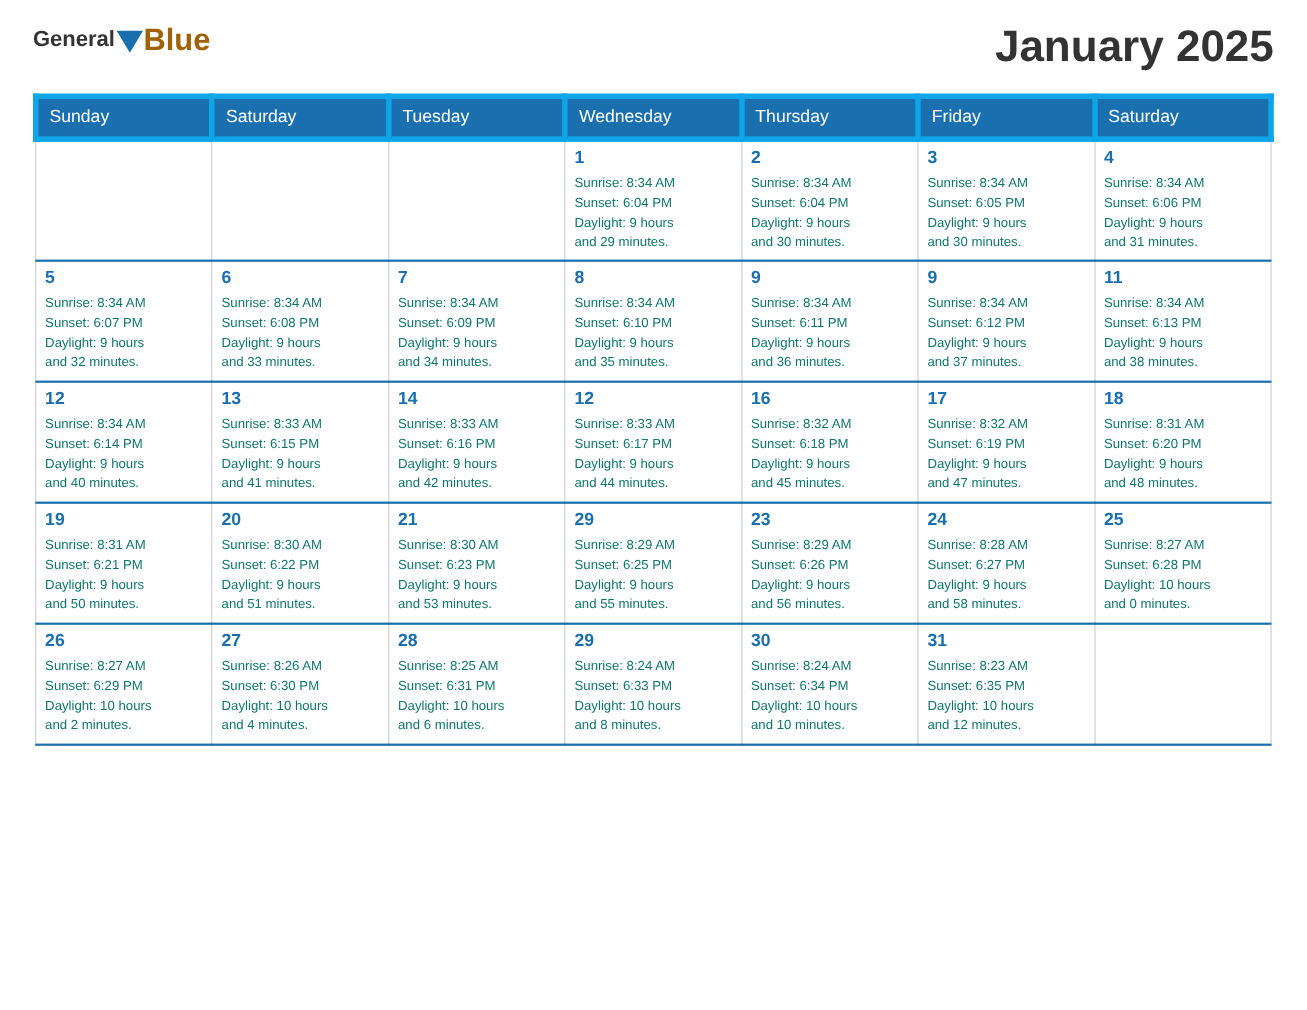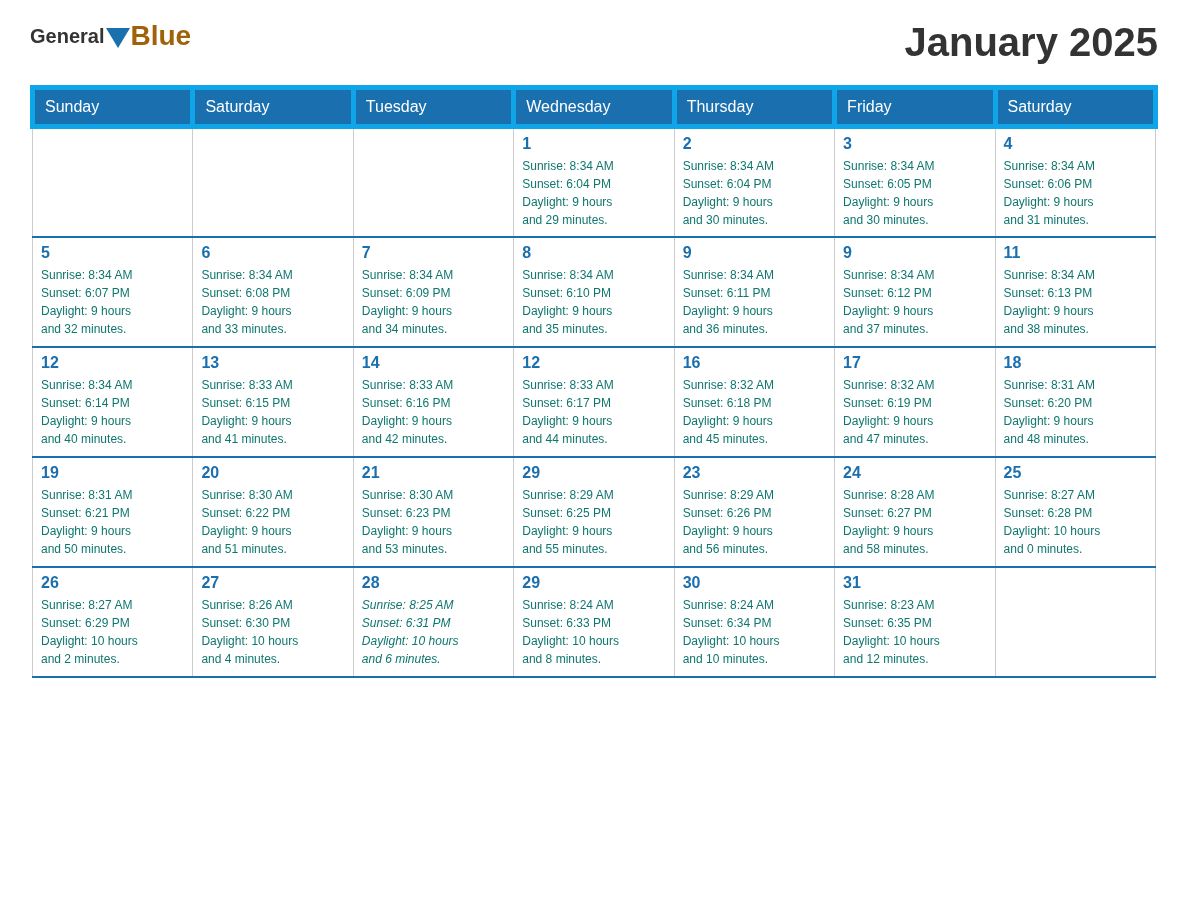--- a/index.html
+++ b/index.html
@@ -318,21 +318,21 @@
         </td>
         <td>
           <span class="day-number">27</span>
           <div class="day-info" style="white-space: pre-line;">Sunrise: 8:26 AM
 Sunset: 6:30 PM
 Daylight: 10 hours
 and 4 minutes.</div>
         </td>
         <td>
           <span class="day-number">28</span>
-          <div class="day-info" style="white-space: pre-line; font-style: italic;">Sunrise: 8:25 AM
+          <div class="day-info" style="white-space: pre-line;">Sunrise: 8:25 AM
 Sunset: 6:31 PM
 Daylight: 10 hours
 and 6 minutes.</div>
         </td>
         <td>
           <span class="day-number">29</span>
           <div class="day-info" style="white-space: pre-line;">Sunrise: 8:24 AM
 Sunset: 6:33 PM
 Daylight: 10 hours
 and 8 minutes.</div>

